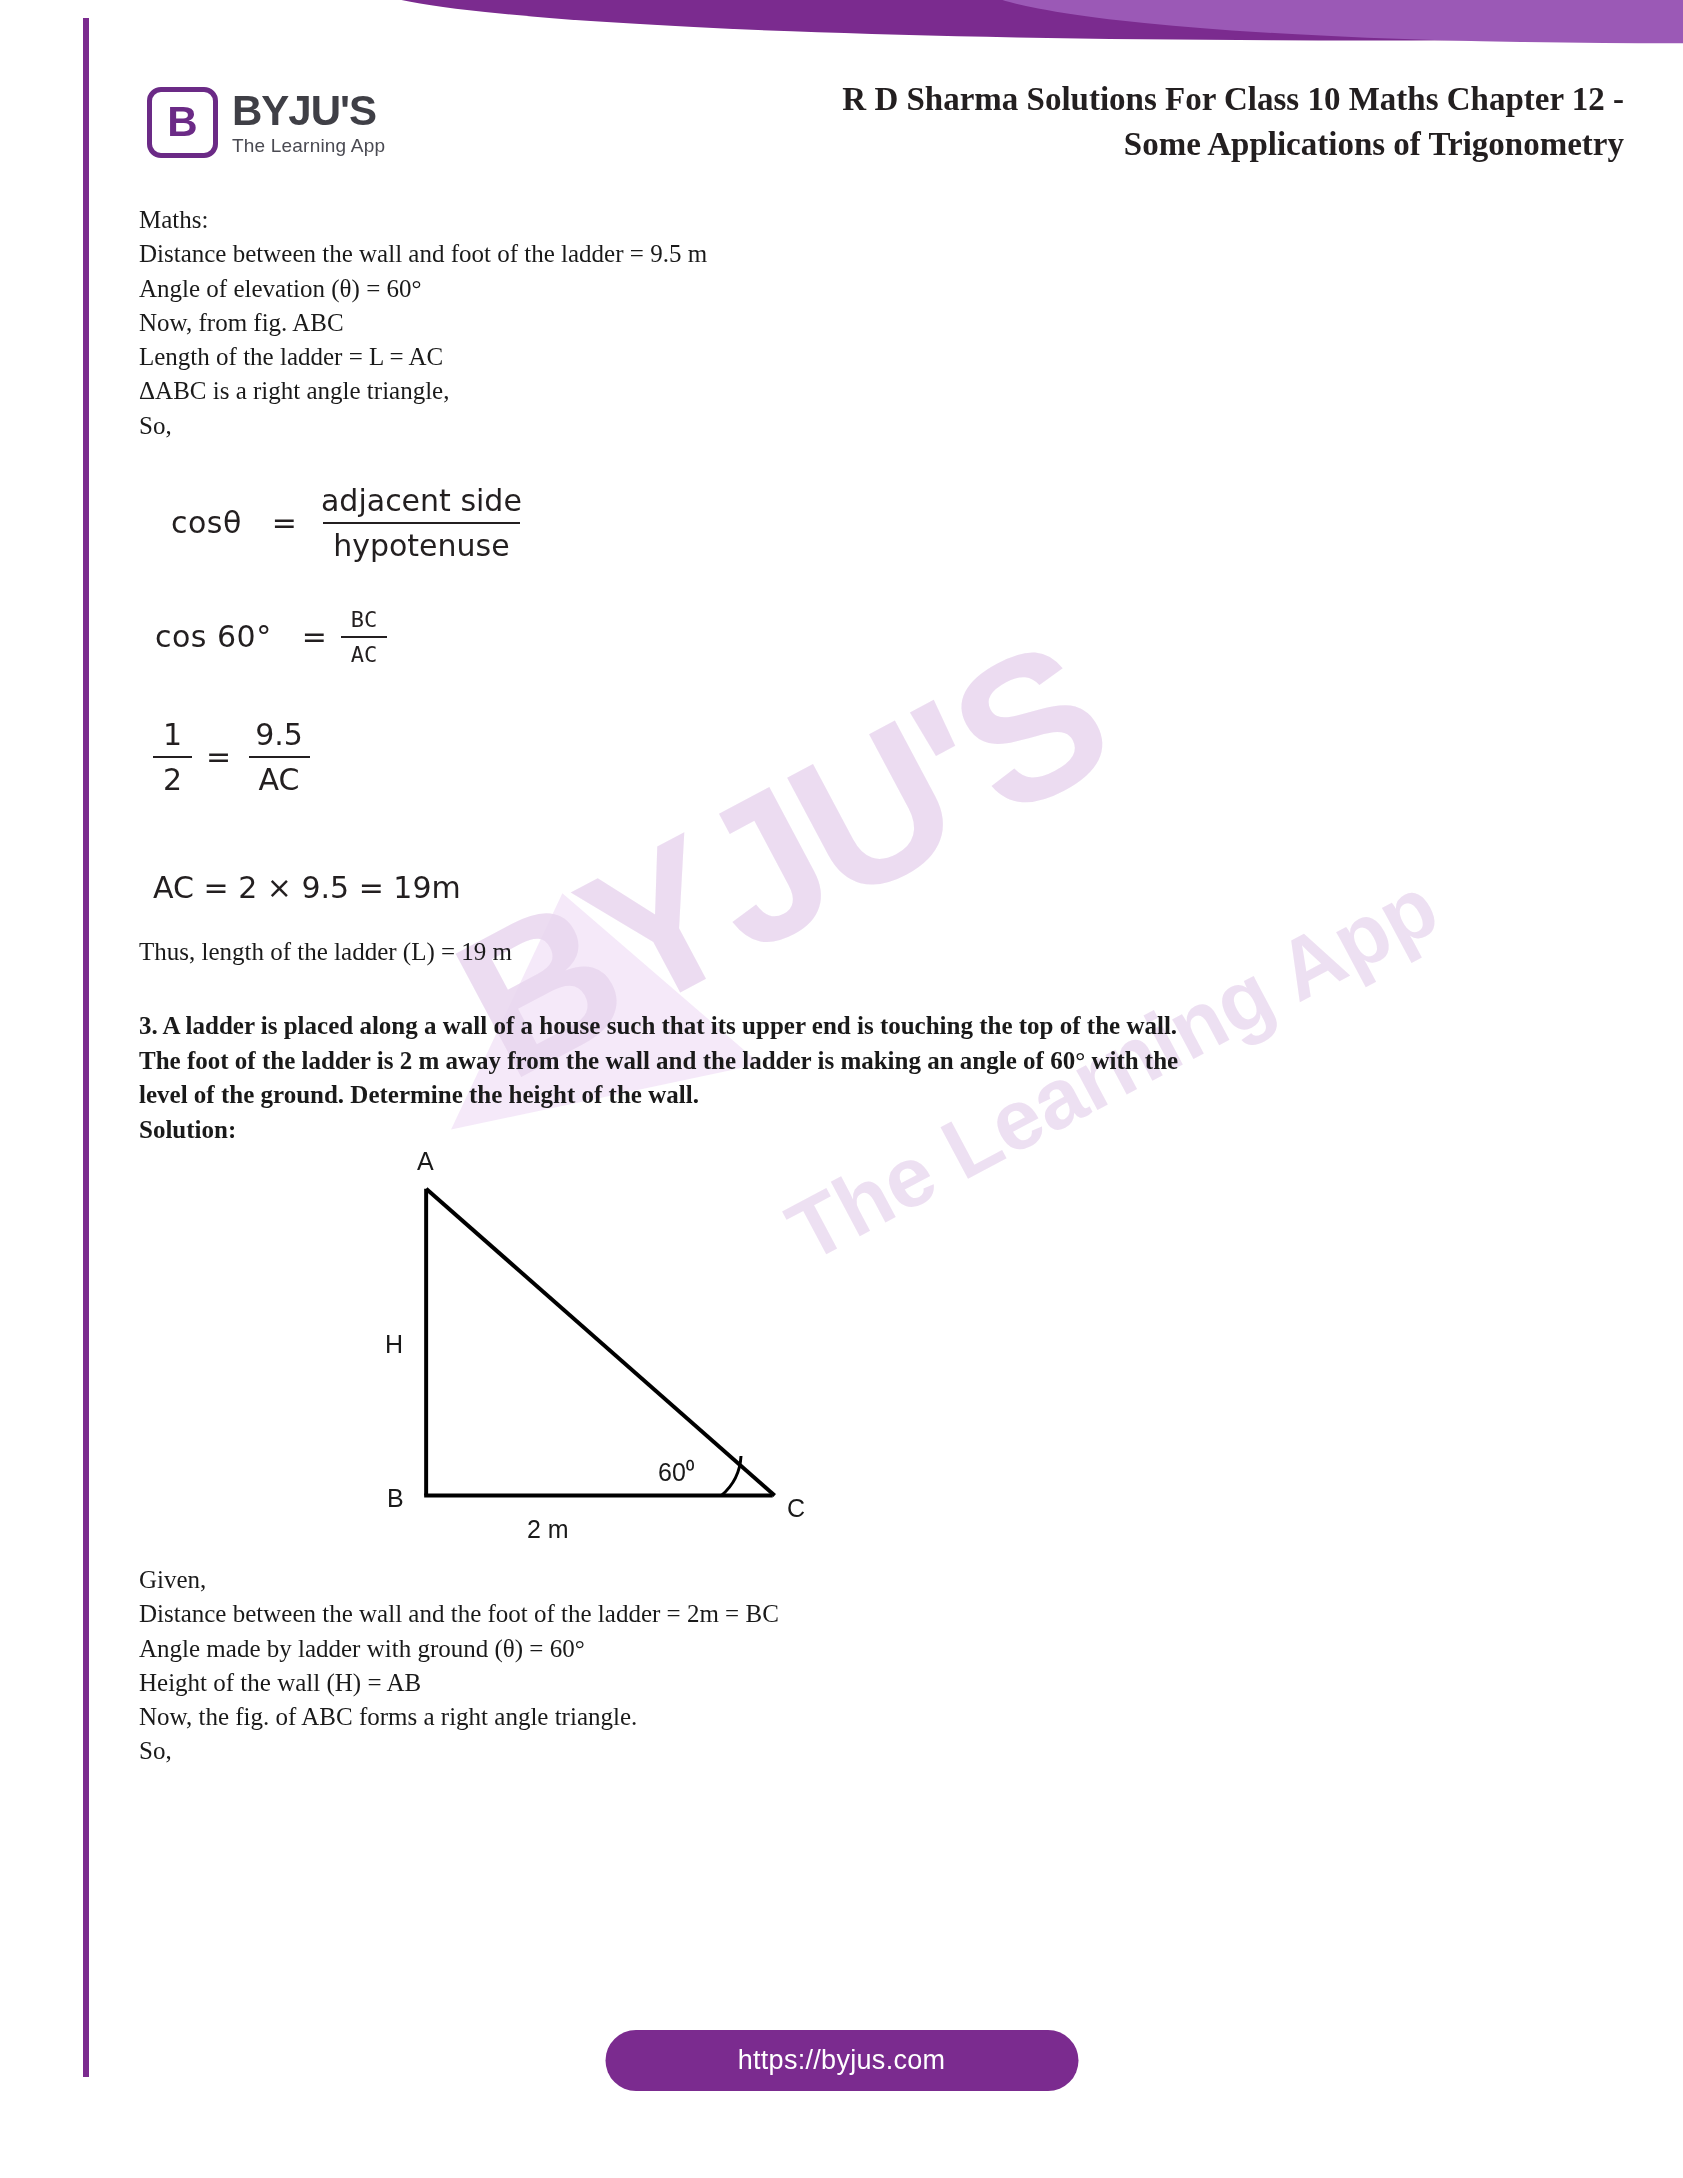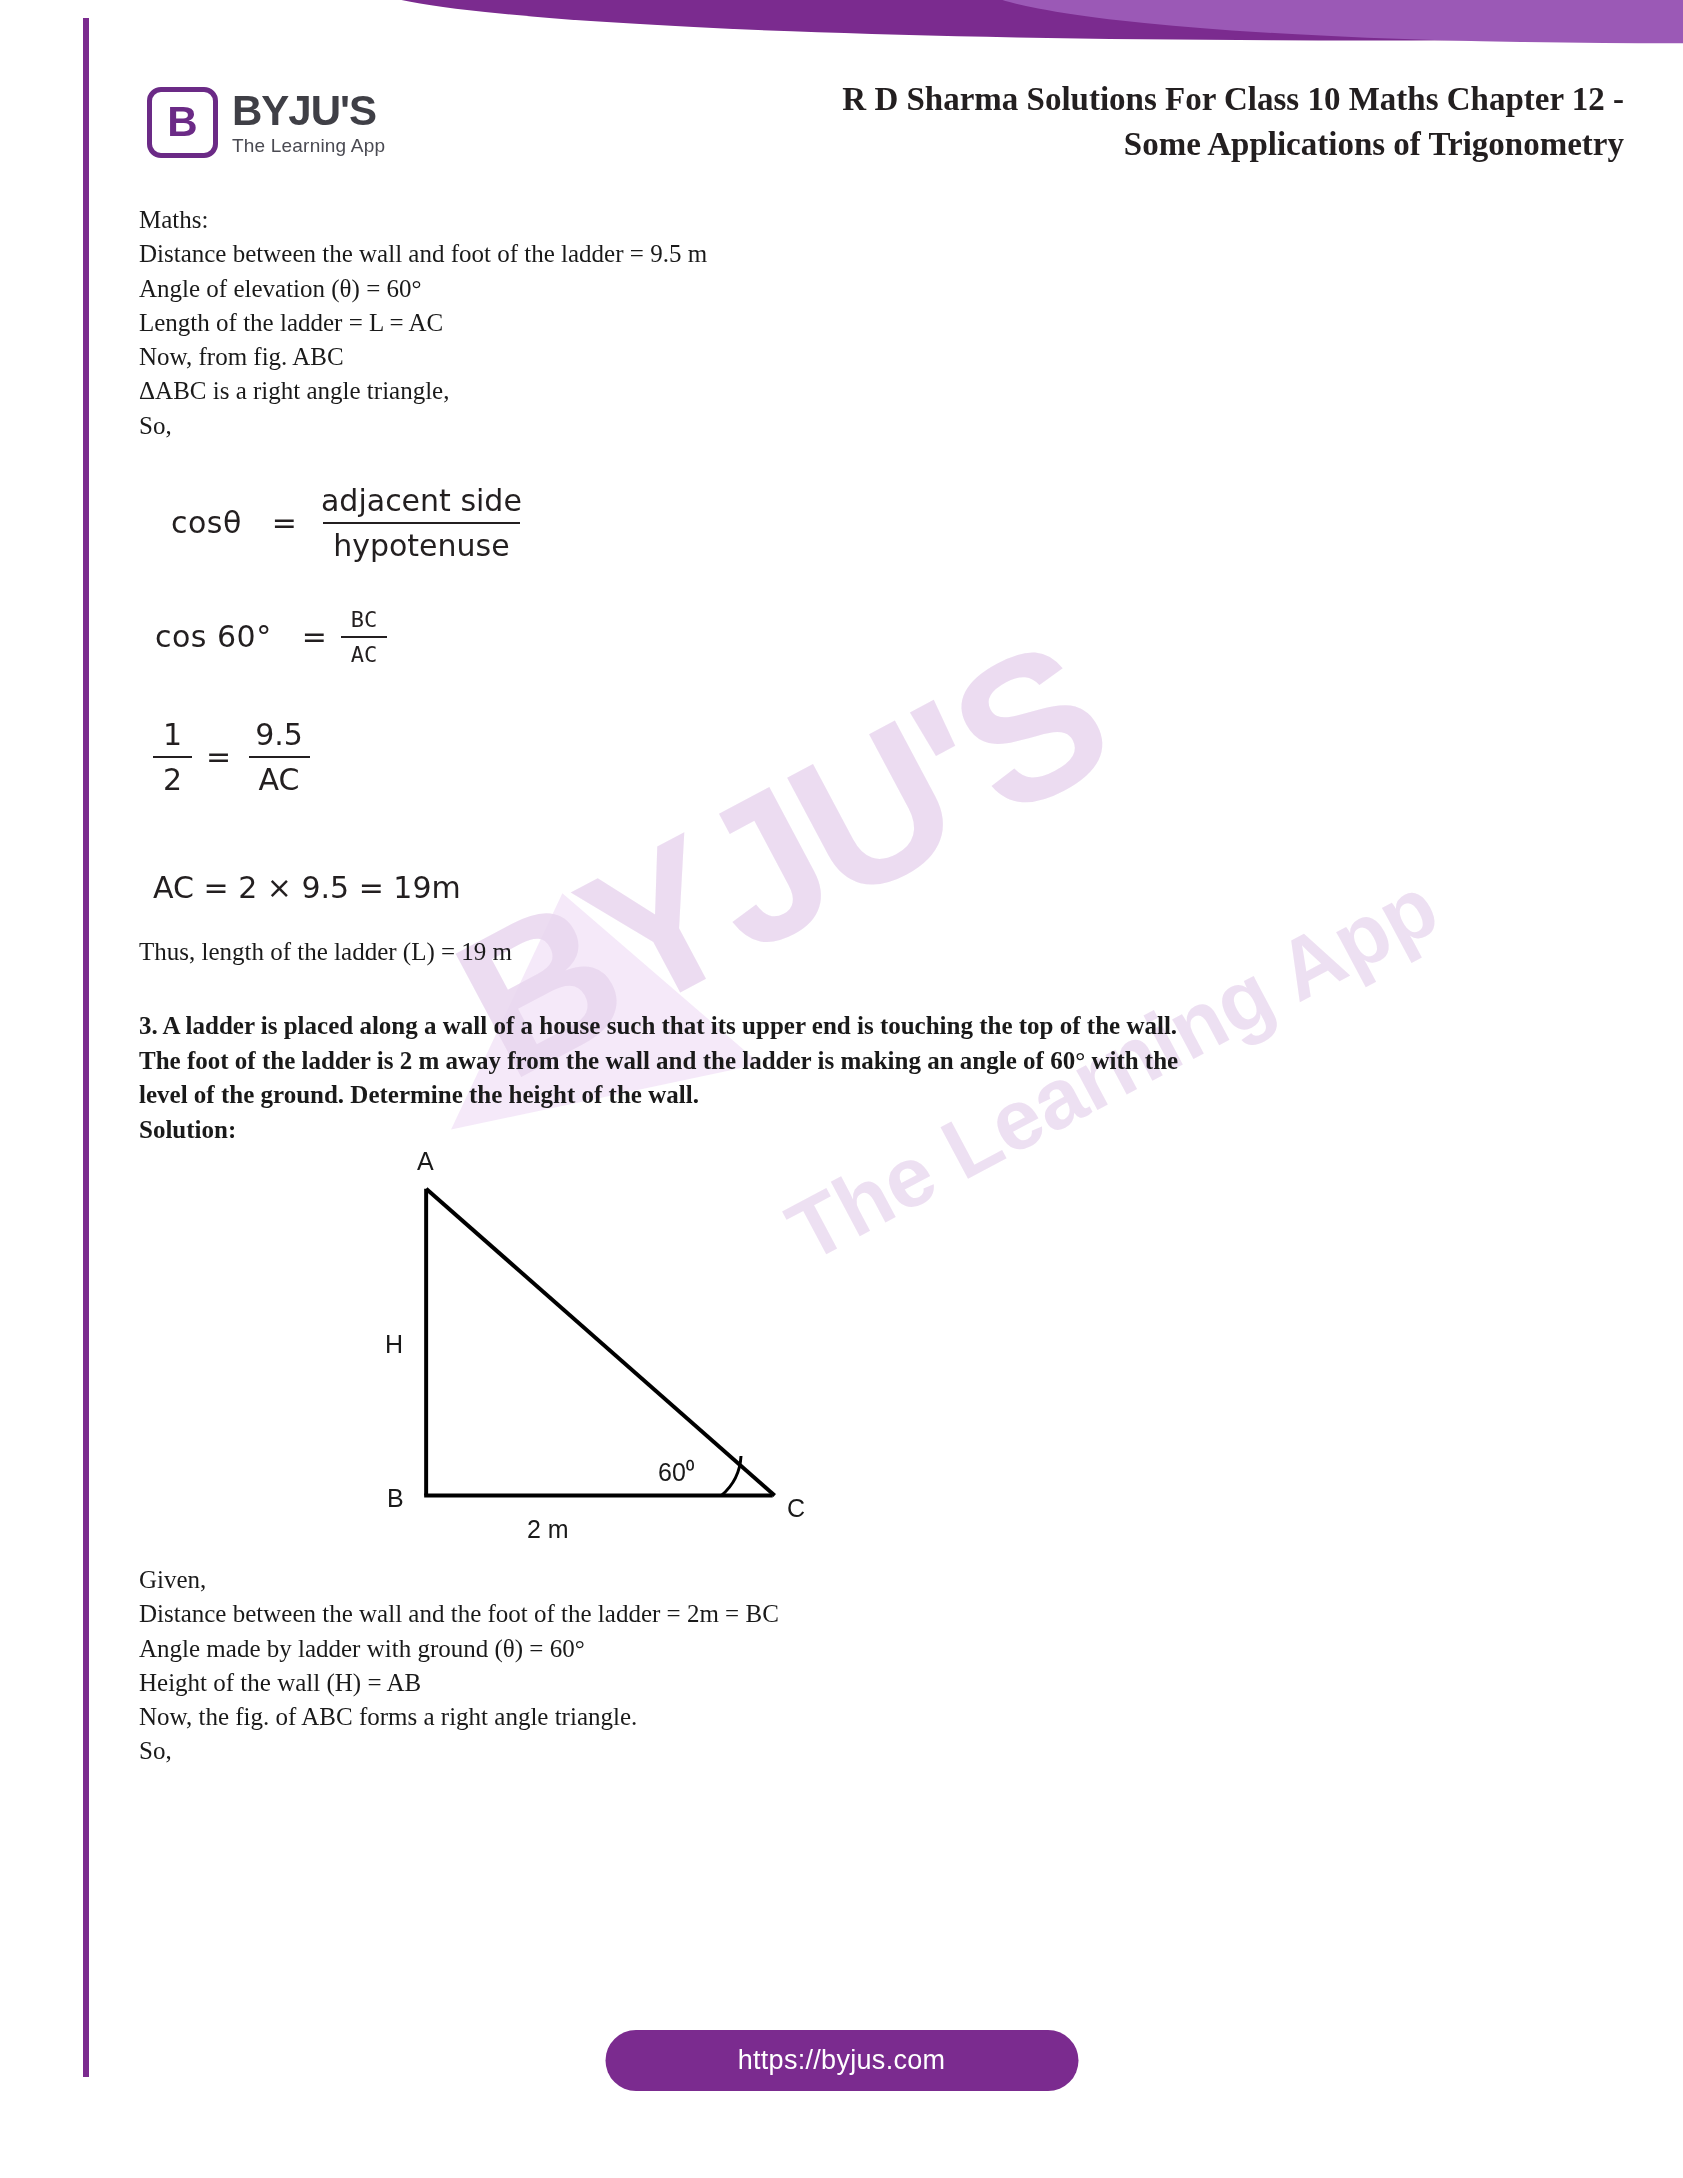--- a/index.html
+++ b/index.html
@@ -257,22 +257,22 @@
   <div class="wm-tri"></div>
   <div class="wm-text wm-main">BYJU'S</div>
   <div class="wm-text wm-sub">The Learning App</div>
 </div>
 
 <div class="content">
 
   <div class="line">Maths:</div>
   <div class="line">Distance between the wall and foot of the ladder = 9.5 m</div>
   <div class="line">Angle of elevation (θ) = 60°</div>
+  <div class="line">Now, from fig. ABC</div>
   <div class="line">Length of the ladder = L = AC</div>
-  <div class="line">Now, from fig. ABC</div>
   <div class="line">ΔABC is a right angle triangle,</div>
   <div class="line">So,</div>
 
   <div class="block-gap"></div>
 
   <div class="math-row mono-ital" style="margin-left:32px; margin-top:14px;">
     <span class="math-lbl">cosθ</span>
     <span class="eqsign">=</span>
     <span class="frac">
       <span class="num">adjacent side</span>

